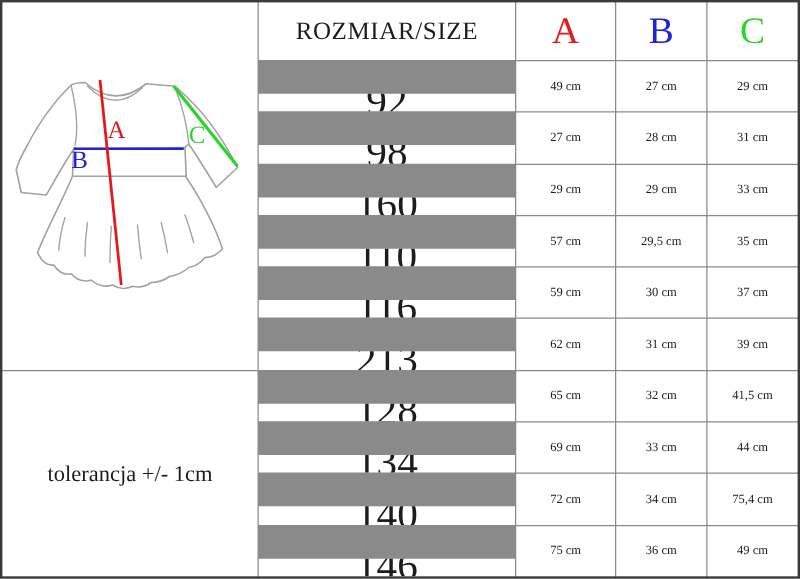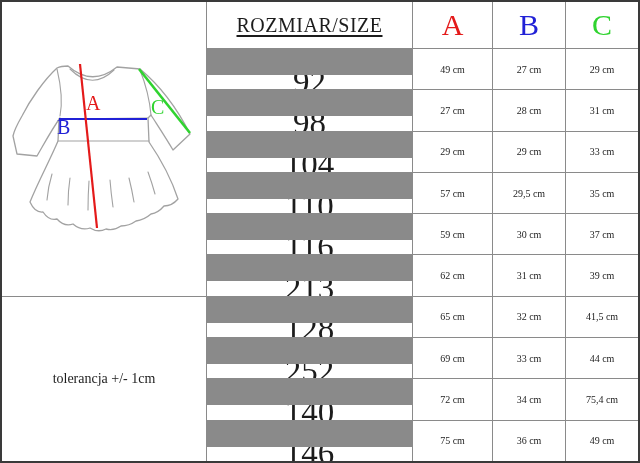--- a/index.html
+++ b/index.html
@@ -11,23 +11,23 @@
     display:grid;
     grid-template-columns:204px 205px 79px 72px 1fr;
     grid-template-rows:46px repeat(10,1fr);
     gap:1px;
     background:var(--color-grid_line,#8a8a8a);
     font-family:"Liberation Serif","DejaVu Serif",serif;
     color:var(--color-text,#1c1c1c);
   }
   .cell{background:#ffffff;display:flex;align-items:center;justify-content:center;overflow:hidden;}
   .diagram-cell{grid-column:1;grid-row:1/8;padding:0;}
-  .tolerance-cell{grid-column:1;grid-row:8/12;flex-direction:column;line-height:28px;font-size:14px;}
+  .tolerance-cell{grid-column:1;grid-row:8/12;flex-direction:column;line-height:28px;font-size:18px;}
   .head-size{grid-column:2;grid-row:1;font-size:20px;letter-spacing:0.5px;}
-  .head-size span{text-decoration:underline;text-decoration-thickness:1.5px;text-underline-offset:3px;}
+  .head-size span{text-decoration-thickness:1.5px;text-underline-offset:3px;}
   .head-letter{grid-row:1;font-size:30px;}
   .head-a{grid-column:3;color:var(--color-a,#e41a1a);}
   .head-b{grid-column:4;color:var(--color-b,#2121d6);}
   .head-c{grid-column:5;color:var(--color-c,#2fd32f);}
   .c-size{grid-column:2;font-size:33px;margin-top:26px;}
   .c-a{grid-column:3;}
   .c-b{grid-column:4;font-family:Liberation Serif, serif;}
   .c-c{grid-column:5;}
   .val{font-size:10px;}
   svg{display:block;}
@@ -125,21 +125,21 @@
   </div>
 
   <div class="trow" style="display:contents">
     <div class="cell c-size">98</div>
     <div class="cell c-a val">27 cm</div>
     <div class="cell c-b val">28 cm</div>
     <div class="cell c-c val">31 cm</div>
   </div>
 
   <div class="trow" style="display:contents">
-    <div class="cell c-size">104</div>
+    <div class="cell c-size">160</div>
     <div class="cell c-a val">29 cm</div>
     <div class="cell c-b val">29 cm</div>
     <div class="cell c-c val">33 cm</div>
   </div>
 
   <div class="trow" style="display:contents">
     <div class="cell c-size">110</div>
     <div class="cell c-a val">57 cm</div>
     <div class="cell c-b val">29,5 cm</div>
     <div class="cell c-c val">35 cm</div>
@@ -160,21 +160,21 @@
   </div>
 
   <div class="trow" style="display:contents">
     <div class="cell c-size">128</div>
     <div class="cell c-a val">65 cm</div>
     <div class="cell c-b val">32 cm</div>
     <div class="cell c-c val">41,5 cm</div>
   </div>
 
   <div class="trow" style="display:contents">
-    <div class="cell c-size">252</div>
+    <div class="cell c-size">134</div>
     <div class="cell c-a val">69 cm</div>
     <div class="cell c-b val">33 cm</div>
     <div class="cell c-c val">44 cm</div>
   </div>
 
   <div class="trow" style="display:contents">
     <div class="cell c-size">140</div>
     <div class="cell c-a val">72 cm</div>
     <div class="cell c-b val">34 cm</div>
     <div class="cell c-c val">75,4 cm</div>

